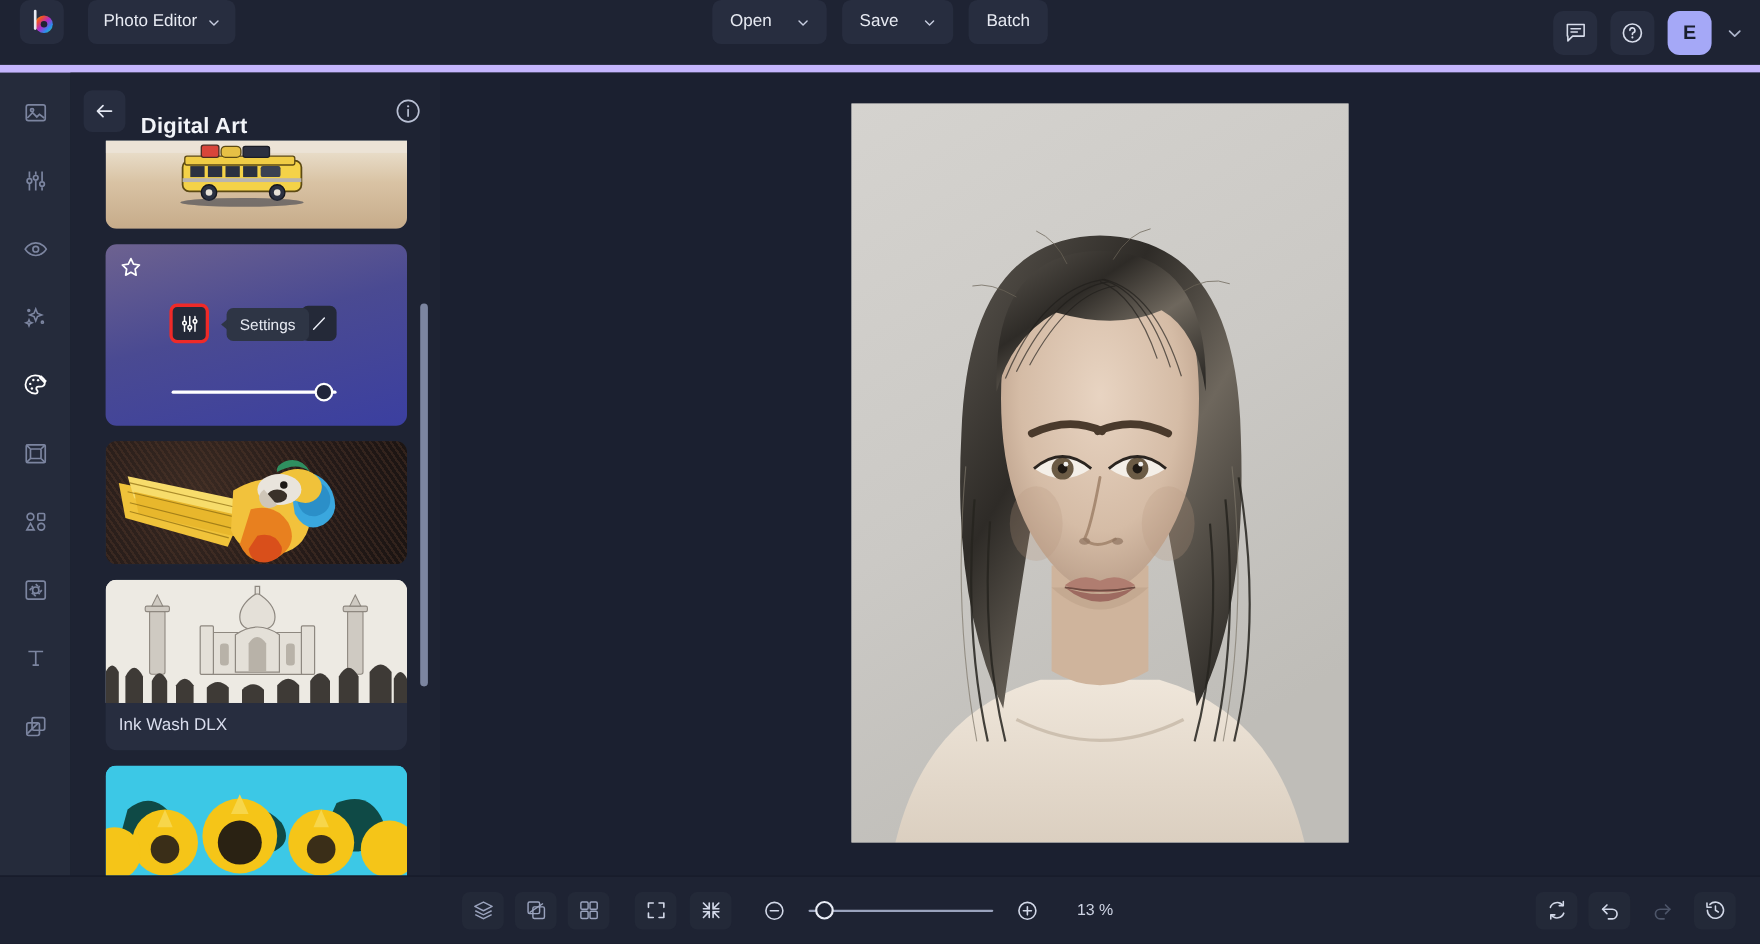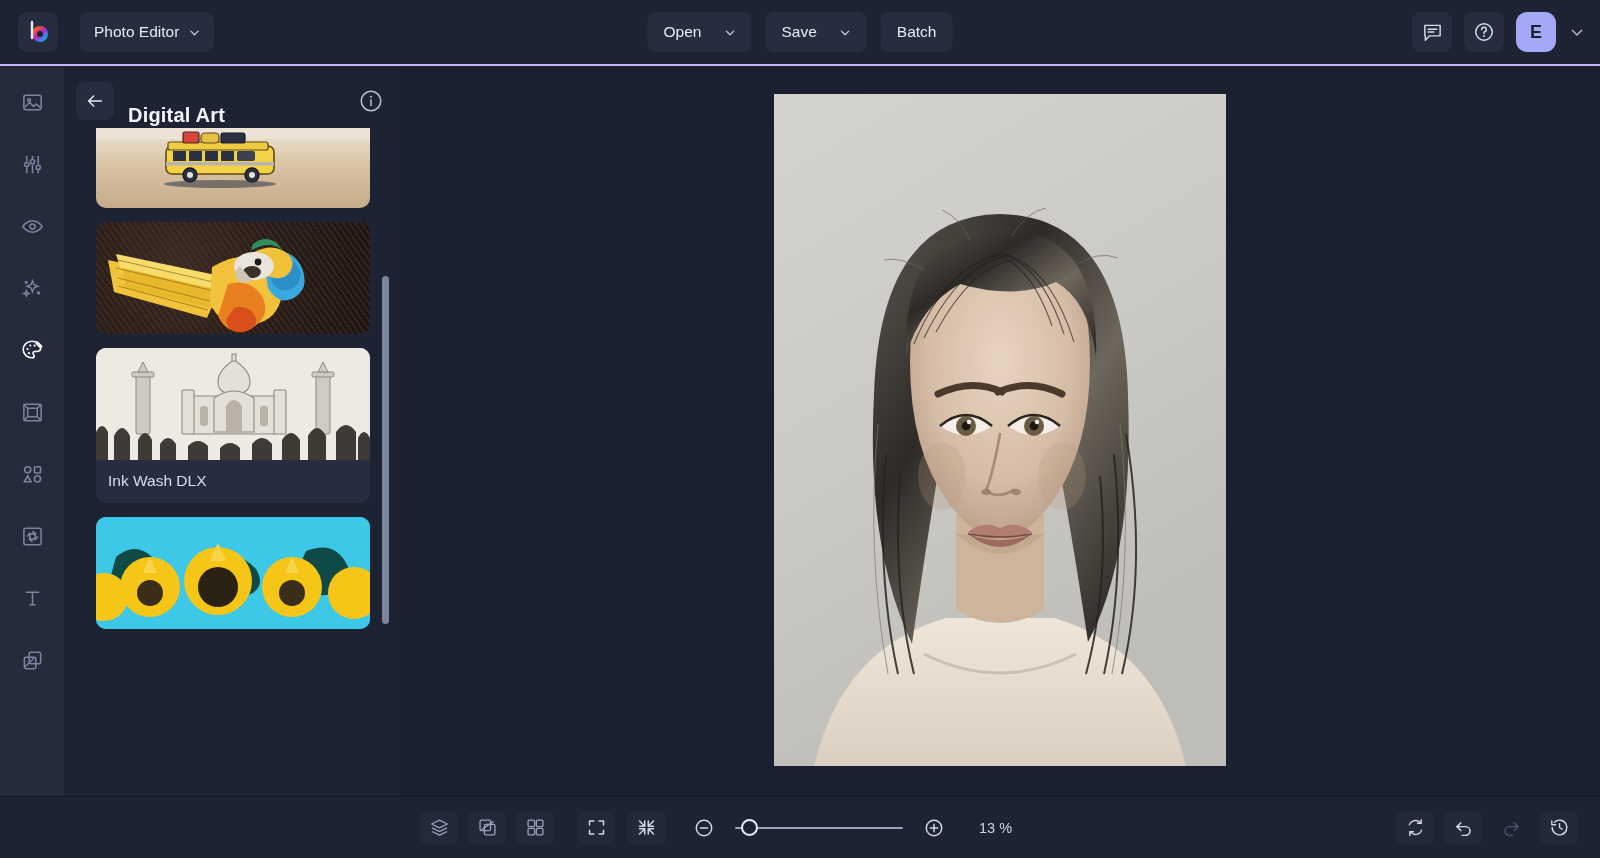--- a/index.html
+++ b/index.html
@@ -7,22 +7,22 @@
     width: 1600px; height: 858px;
     background: #1b2030;
     font-family: "Liberation Sans", sans-serif;
     overflow: hidden;
   }
   .app { position: relative; width: 1600px; height: 858px; display: flex; flex-direction: column; background:#1b2030; }
 
   
   .topbar {
     height: 66px; min-height: 66px; background: #1e2333;
-    display: flex; align-items: center; position: relative;
-    border-bottom: 2px solid #c4b5fd;
+    display: flex; position: relative;
+    border-bottom: 7px solid #c4b5fd;
   }
   .logo-btn {
     width: 40px; height: 40px; margin-left: 18px; border-radius: 9px;
     background: #272d3f; display: flex; align-items: center; justify-content: center;
   }
   .app-menu {
     margin-left: 22px; height: 40px; padding: 0 14px; border-radius: 8px;
     background: #272d3f; color: #e7eaf2; font-size: 15.5px;
     display: flex; align-items: center; gap: 10px; cursor: pointer;
   }
@@ -338,20 +338,51 @@
                 <rect x="18" y="44" width="108" height="3.5" fill="#b9b4ae"></rect>
                 <circle cx="42" cy="57" r="7" fill="#2b3141" stroke="#15171f" stroke-width="1.3"></circle>
                 <circle cx="42" cy="57" r="3" fill="#e7e2d8"></circle>
                 <circle cx="104" cy="57" r="7" fill="#2b3141" stroke="#15171f" stroke-width="1.3"></circle>
                 <circle cx="104" cy="57" r="3" fill="#e7e2d8"></circle>
                 <ellipse cx="72" cy="66" rx="56" ry="4" fill="#2c3346" opacity=".55"></ellipse>
               </svg>
             </div>
           </div>
 
+          <div class="fx-card selected">
+            <svg class="star" viewBox="0 0 24 24" fill="none" stroke="#ffffff" stroke-width="1.7">
+              <path d="M12 3.4l2.6 5.5 5.9.8-4.3 4.2 1 5.9-5.2-2.8-5.2 2.8 1-5.9L3.5 9.7l5.9-.8z" stroke-linejoin="round"></path>
+            </svg>
+
+            <div class="card-actions">
+              <div class="sq-btn highlight">
+                <svg width="19" height="19" viewBox="0 0 24 24" fill="none" stroke="#ffffff" stroke-width="1.7">
+                  <path d="M6 3.5v5M6 14v6.5M12 3.5v10M12 18.5v2M18 3.5v3M18 11.5v9" stroke-linecap="round"></path>
+                  <circle cx="6" cy="11" r="2.1"></circle>
+                    <circle cx="12" cy="16" r="2.1"></circle>
+                    <circle cx="18" cy="9" r="2.1"></circle>
+                </svg>
+              </div>
+            </div>
+
+            <div class="sq-btn brush-btn">
+              <svg width="18" height="18" viewBox="0 0 24 24" fill="none" stroke="#e9ecf5" stroke-width="1.8">
+                <path d="M5.5 19L18.5 5.5" stroke-linecap="round"></path>
+              </svg>
+            </div>
+
+            <div class="tooltip">
+              <span>Settings</span>
+            </div>
+
+            <div class="card-slider">
+              <div class="track"></div>
+              <div class="knob"></div>
+            </div>
+          </div>
 
           <div class="fx-card">
             <div class="fx-thumb" style="background:radial-gradient(circle at 30% 40%, #3a2a22 0%, #241a18 60%, #1b1412 100%);">
               <div style="position:absolute;inset:0;background:repeating-linear-gradient(55deg,rgba(90,60,45,.35) 0 2px,transparent 2px 5px);"></div>
               <svg width="250" height="112" viewBox="0 0 250 112" style="position:absolute;left:6px;top:0;">
                 <path d="M6 38 L120 62 L105 96 L12 70 Z" fill="#f0c33a"></path>
                 <path d="M14 32 L128 56 L120 74 L20 52 Z" fill="#f7dc6b"></path>
                 <path d="M20 46 L126 70 L118 88 L24 66 Z" fill="#e8b72c"></path>
                 <g stroke="#8a6a10" stroke-width="1" opacity=".7">
                   <path d="M16 38 L120 62"></path>

